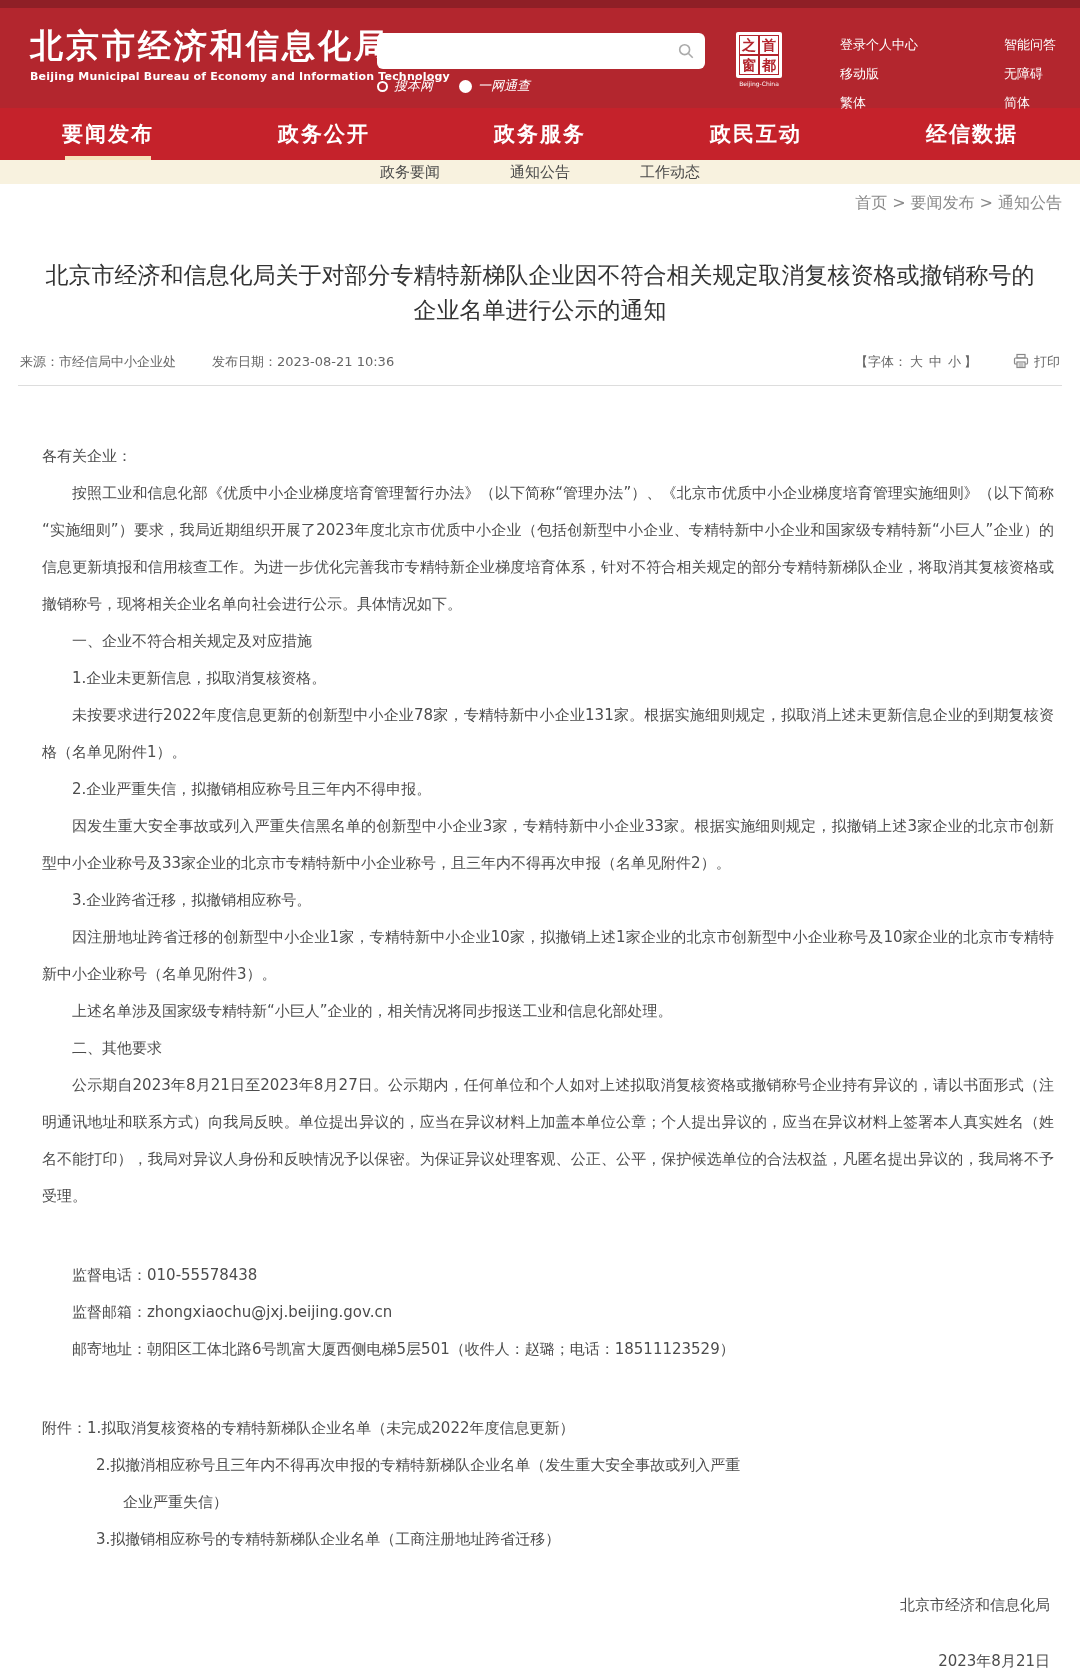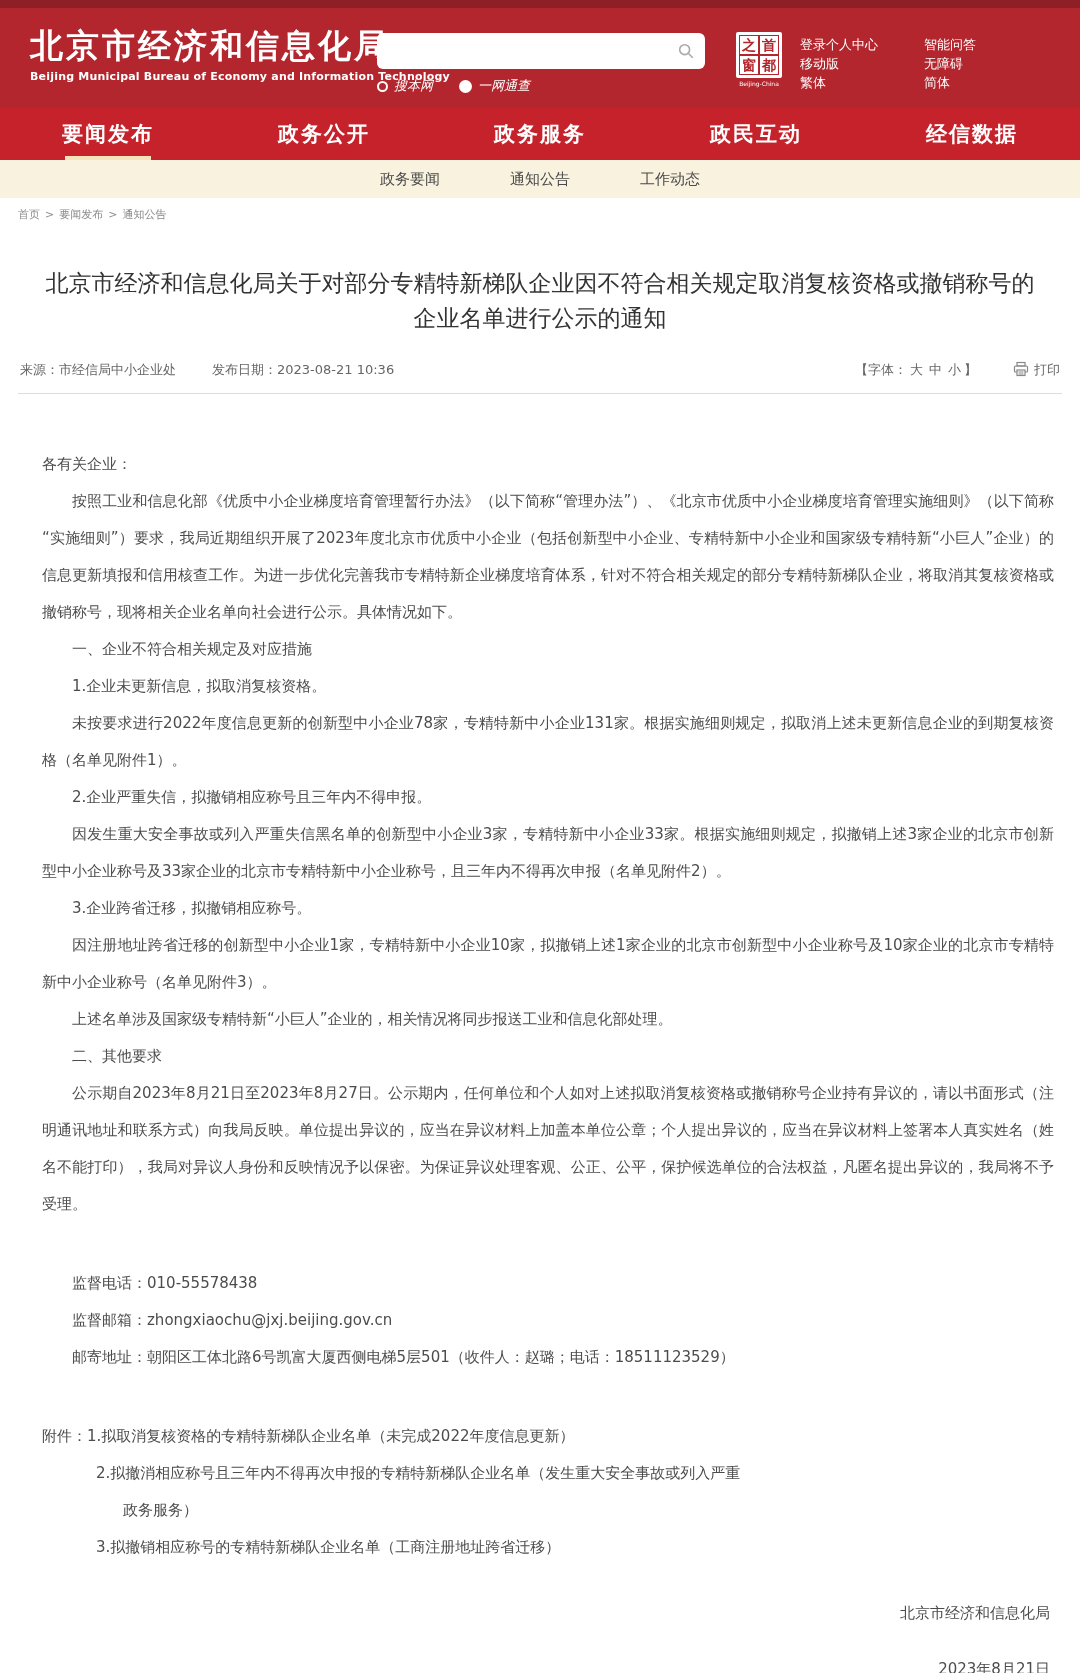--- a/index.html
+++ b/index.html
@@ -48,44 +48,44 @@
   .seal-cell {
     color: #b3262e; font-weight: bold; font-size: 14px; line-height: 1;
     display: flex; align-items: center; justify-content: center;
     border: 1px solid #b3262e;
   }
   .seal-caption {
     position: absolute; left: 732px; top: 72px; width: 54px;
     color: #fff; font-size: 6px; text-align: center; letter-spacing: 0;
   }
   .quick-links { position: absolute; left: 800px; top: 28px; display: flex; gap: 46px; }
-  .quick-col { display: flex; flex-direction: column; gap: 1px; font-size: 13px; }
+  .quick-col { display: flex; flex-direction: column; gap: 11px; font-size: 13px; margin-left: 40px; }
   .quick-col a { color: #fff; text-decoration: none; cursor: pointer; }
 
   
   .main-nav { height: 52px; background: #c5222b; display: flex; }
   .nav-item {
     flex: 1; text-align: center; line-height: 52px; color: #fff;
     font-size: 21px; font-weight: bold; letter-spacing: 2px;
     position: relative; cursor: pointer;
   }
   .nav-item.active::after {
     content: ""; position: absolute; left: 50%; transform: translateX(-50%);
     bottom: 0; width: 86px; height: 4px; background: #f6e3bb;
   }
 
   
   .sub-nav {
-    height: 38px; background: #f8f2df; display: flex; justify-content: center;
+    height: 24px; background: #f8f2df; display: flex; justify-content: center;
     align-items: center; gap: 70px; font-size: 15px; color: #4a4a4a;
   }
   .sub-nav-item { cursor: pointer; }
 
   
-  .breadcrumb { margin: 9px 18px 8px 18px; font-size: 11px; color: #8a8a8a; }
+  .breadcrumb { margin: 9px 18px 8px 18px; font-size: 16px; color: #8a8a8a; text-align: right; }
   .breadcrumb a { color: #8a8a8a; text-decoration: none; cursor: pointer; }
   .crumb-sep { margin: 0 5px; }
 
   
   .article-title {
     margin: 44px 40px 26px 40px; text-align: center;
     font-size: 23px; font-weight: normal; color: #333; line-height: 1.5;
   }
   .meta-row {
     margin: 14px 20px; display: flex; align-items: center;
@@ -216,21 +216,21 @@
     <p class="indent">3.企业跨省迁移，拟撤销相应称号。</p>
     <p class="indent">因注册地址跨省迁移的创新型中小企业1家，专精特新中小企业10家，拟撤销上述1家企业的北京市创新型中小企业称号及10家企业的北京市专精特新中小企业称号（名单见附件3）。</p>
     <p class="indent">上述名单涉及国家级专精特新“小巨人”企业的，相关情况将同步报送工业和信息化部处理。</p>
     <p class="indent">二、其他要求</p>
     <p class="indent">公示期自2023年8月21日至2023年8月27日。公示期内，任何单位和个人如对上述拟取消复核资格或撤销称号企业持有异议的，请以书面形式（注明通讯地址和联系方式）向我局反映。单位提出异议的，应当在异议材料上加盖本单位公章；个人提出异议的，应当在异议材料上签署本人真实姓名（姓名不能打印），我局对异议人身份和反映情况予以保密。为保证异议处理客观、公正、公平，保护候选单位的合法权益，凡匿名提出异议的，我局将不予受理。</p>
     <p class="indent gap-before">监督电话：010-55578438</p>
     <p class="indent">监督邮箱：zhongxiaochu@jxj.beijing.gov.cn</p>
     <p class="indent">邮寄地址：朝阳区工体北路6号凯富大厦西侧电梯5层501（收件人：赵璐；电话：18511123529）</p>
     <p class="gap-before">附件：1.拟取消复核资格的专精特新梯队企业名单（未完成2022年度信息更新）</p>
     <p class="att-sub">2.拟撤消相应称号且三年内不得再次申报的专精特新梯队企业名单（发生重大安全事故或列入严重</p>
-    <p class="att-sub2">政务服务）</p>
+    <p class="att-sub2">企业严重失信）</p>
     <p class="att-sub">3.拟撤销相应称号的专精特新梯队企业名单（工商注册地址跨省迁移）</p>
   </div>
 
   <div class="signature">
     <div class="sig-org">北京市经济和信息化局</div>
     <div class="sig-date">2023年8月21日</div>
   </div>
 
 </main>
 

